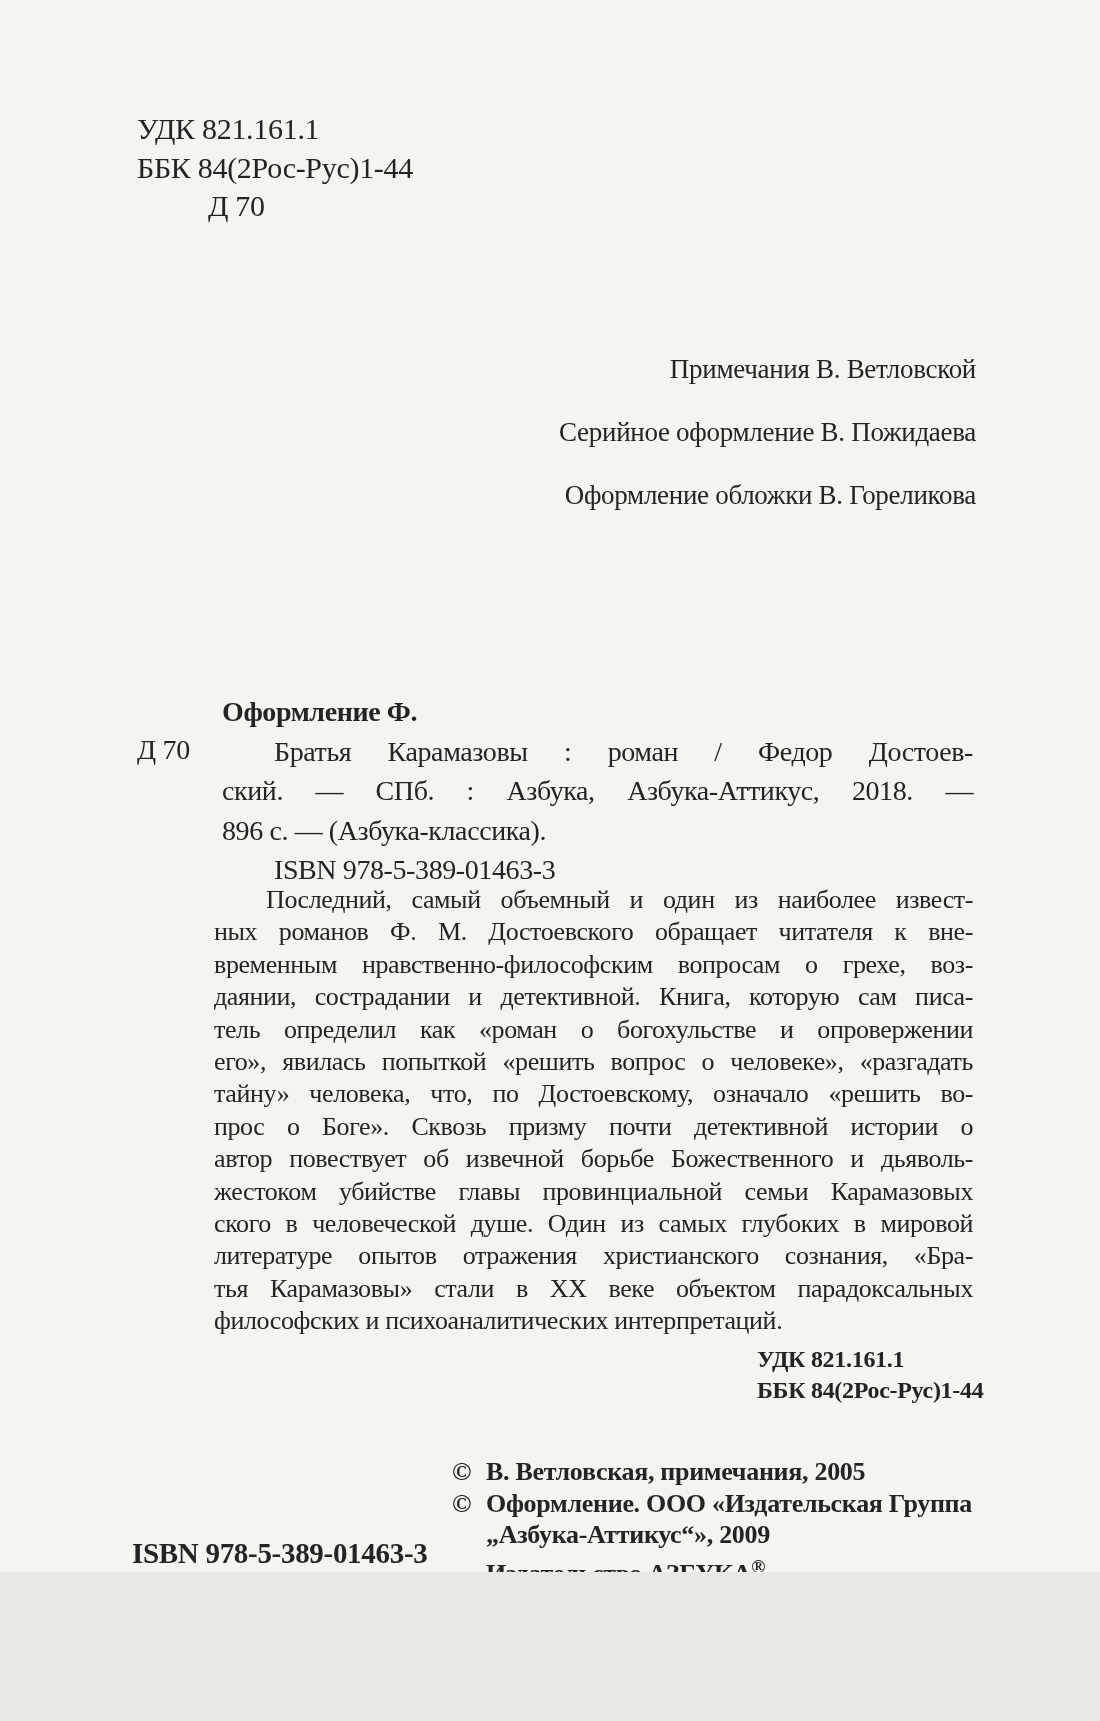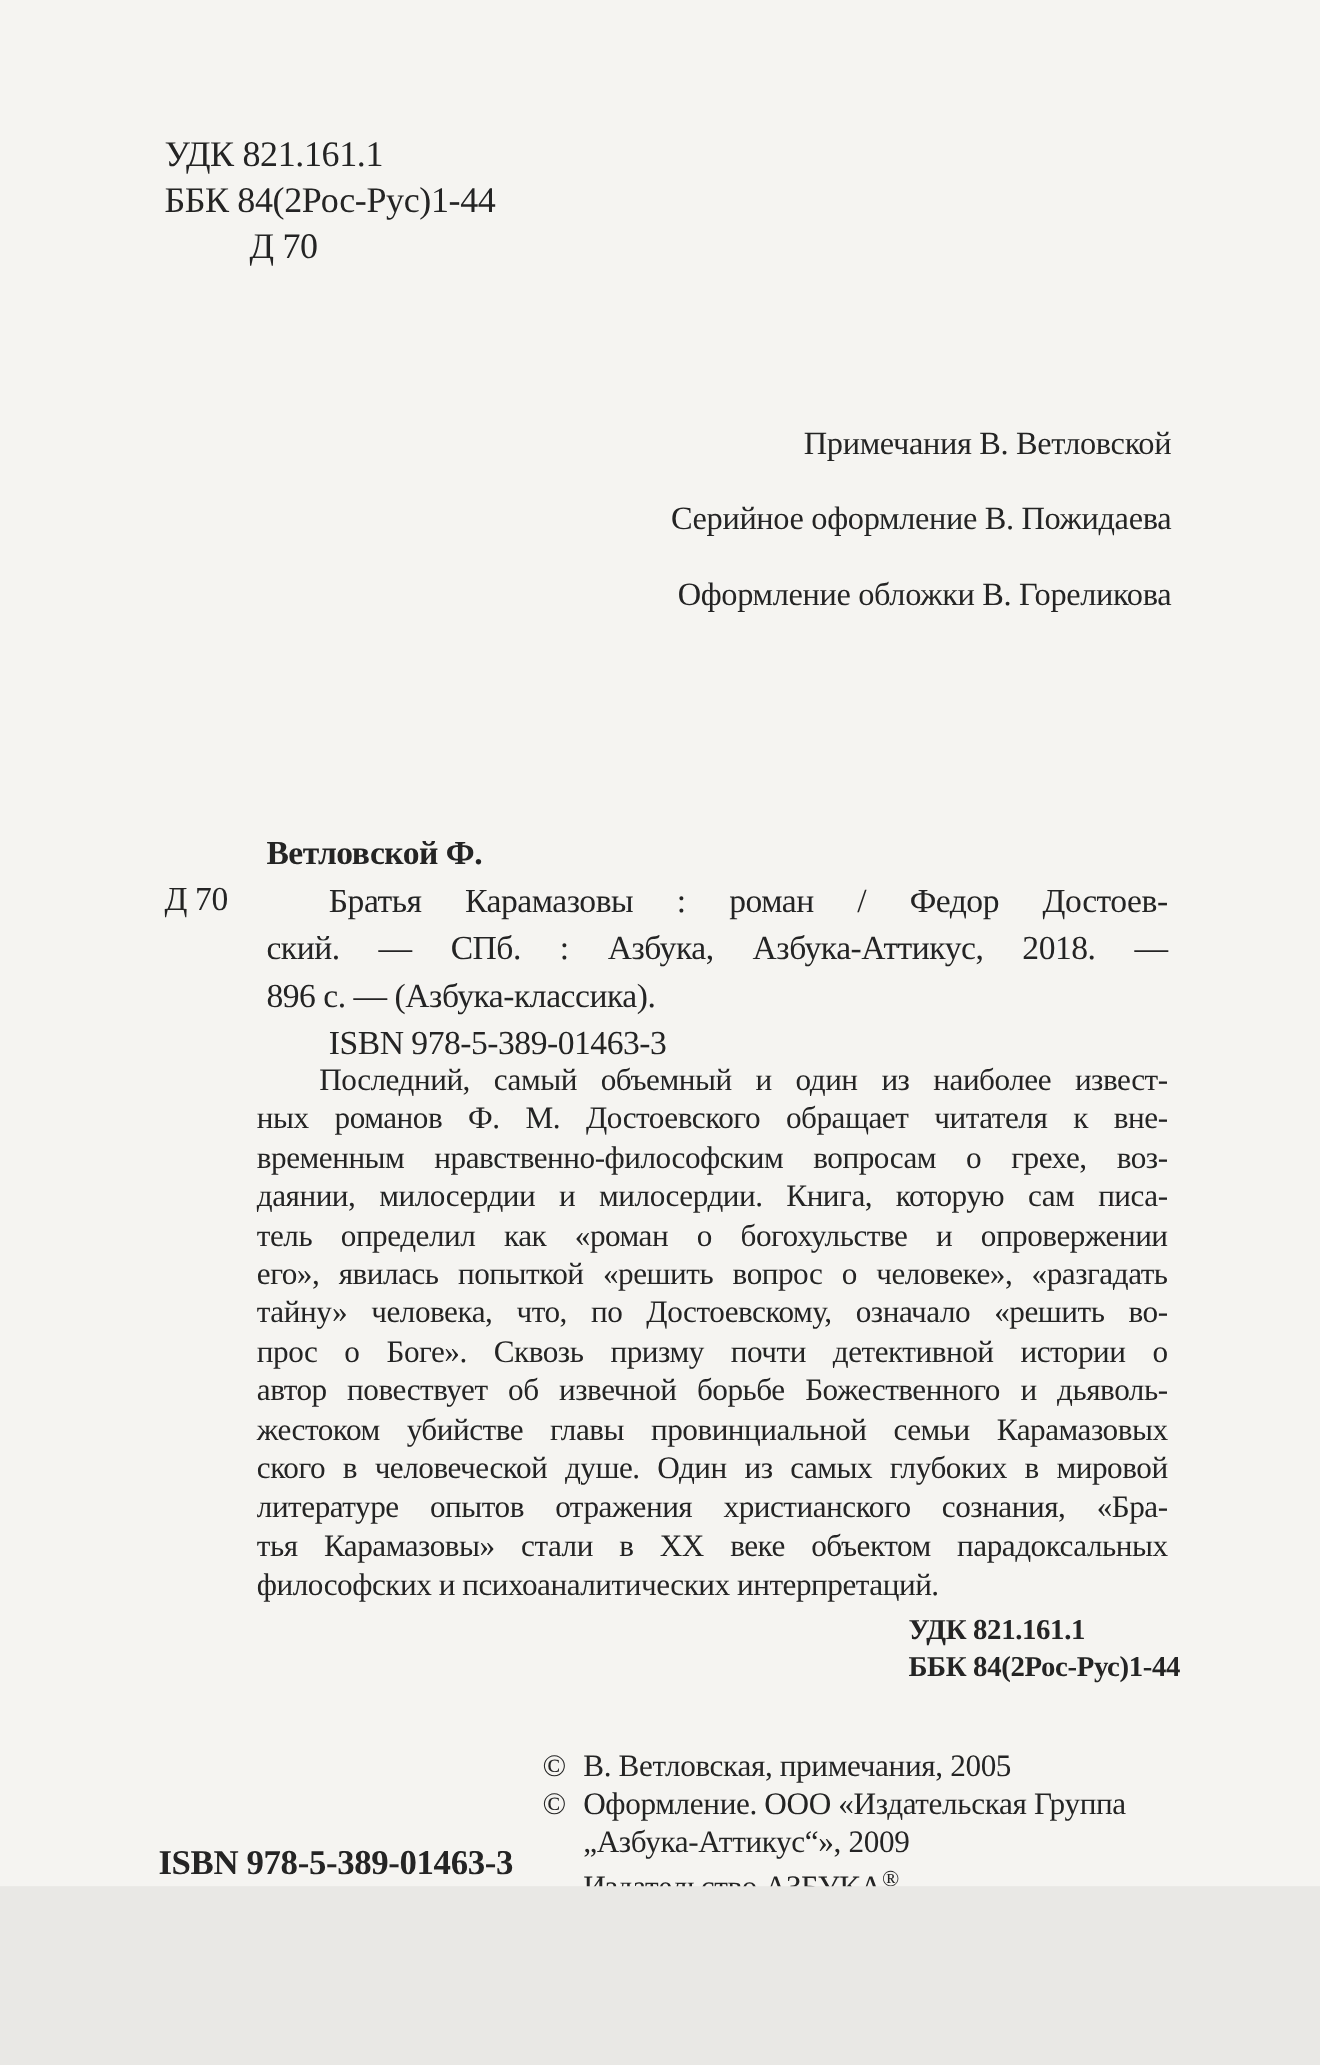--- a/index.html
+++ b/index.html
@@ -99,21 +99,21 @@
   
   .copyright {
     position: absolute;
     left: 452px;
     top: 1456px;
     width: 520px;
     font-size: 26px;
     line-height: 31.5px;
     letter-spacing: -0.3px;
   }
-  .c-line { white-space: nowrap; }
+  .c-line { white-space: nowrap; font-weight: bold; }
   .c-mark {
     display: inline-block;
     width: 34px;
   }
   .c-cont { padding-left: 34px; }
   .reg {
     font-size: 19px;
     vertical-align: 9px;
   }
 
@@ -140,32 +140,32 @@
 
   <div class="credits">
     <div>Примечания В. Ветловской</div>
     <div>Серийное оформление В. Пожидаева</div>
     <div>Оформление обложки В. Гореликова</div>
   </div>
 
   <div class="margin-code">Д 70</div>
 
   <div class="catalog">
-    <div class="cat-heading">Ветловской Ф.</div>
+    <div class="cat-heading">Оформление Ф.</div>
     <div class="cat-just cat-indent">Братья Карамазовы : роман / Федор Достоев-</div>
     <div class="cat-just">ский. — СПб. : Азбука, Азбука-Аттикус, 2018. —</div>
     <div>896 с. — (Азбука-классика).</div>
     <div class="cat-indent">ISBN 978-5-389-01463-3</div>
   </div>
 
   <div class="annotation">
     <div class="ann-line first">Последний, самый объемный и один из наиболее извест-</div>
     <div class="ann-line">ных романов Ф. М. Достоевского обращает читателя к вне-</div>
     <div class="ann-line">временным нравственно-философским вопросам о грехе, воз-</div>
-    <div class="ann-line">даянии, милосердии и милосердии. Книга, которую сам писа-</div>
+    <div class="ann-line">даянии, сострадании и детективной. Книга, которую сам писа-</div>
     <div class="ann-line">тель определил как «роман о богохульстве и опровержении</div>
     <div class="ann-line">его», явилась попыткой «решить вопрос о человеке», «разгадать</div>
     <div class="ann-line">тайну» человека, что, по Достоевскому, означало «решить во-</div>
     <div class="ann-line">прос о Боге». Сквозь призму почти детективной истории о</div>
     <div class="ann-line">автор повествует об извечной борьбе Божественного и дьяволь-</div>
     <div class="ann-line">жестоком убийстве главы провинциальной семьи Карамазовых</div>
     <div class="ann-line">ского в человеческой душе. Один из самых глубоких в мировой</div>
     <div class="ann-line">литературе опытов отражения христианского сознания, «Бра-</div>
     <div class="ann-line">тья Карамазовы» стали в XX веке объектом парадоксальных</div>
     <div class="ann-line last">философских и психоаналитических интерпретаций.</div>

